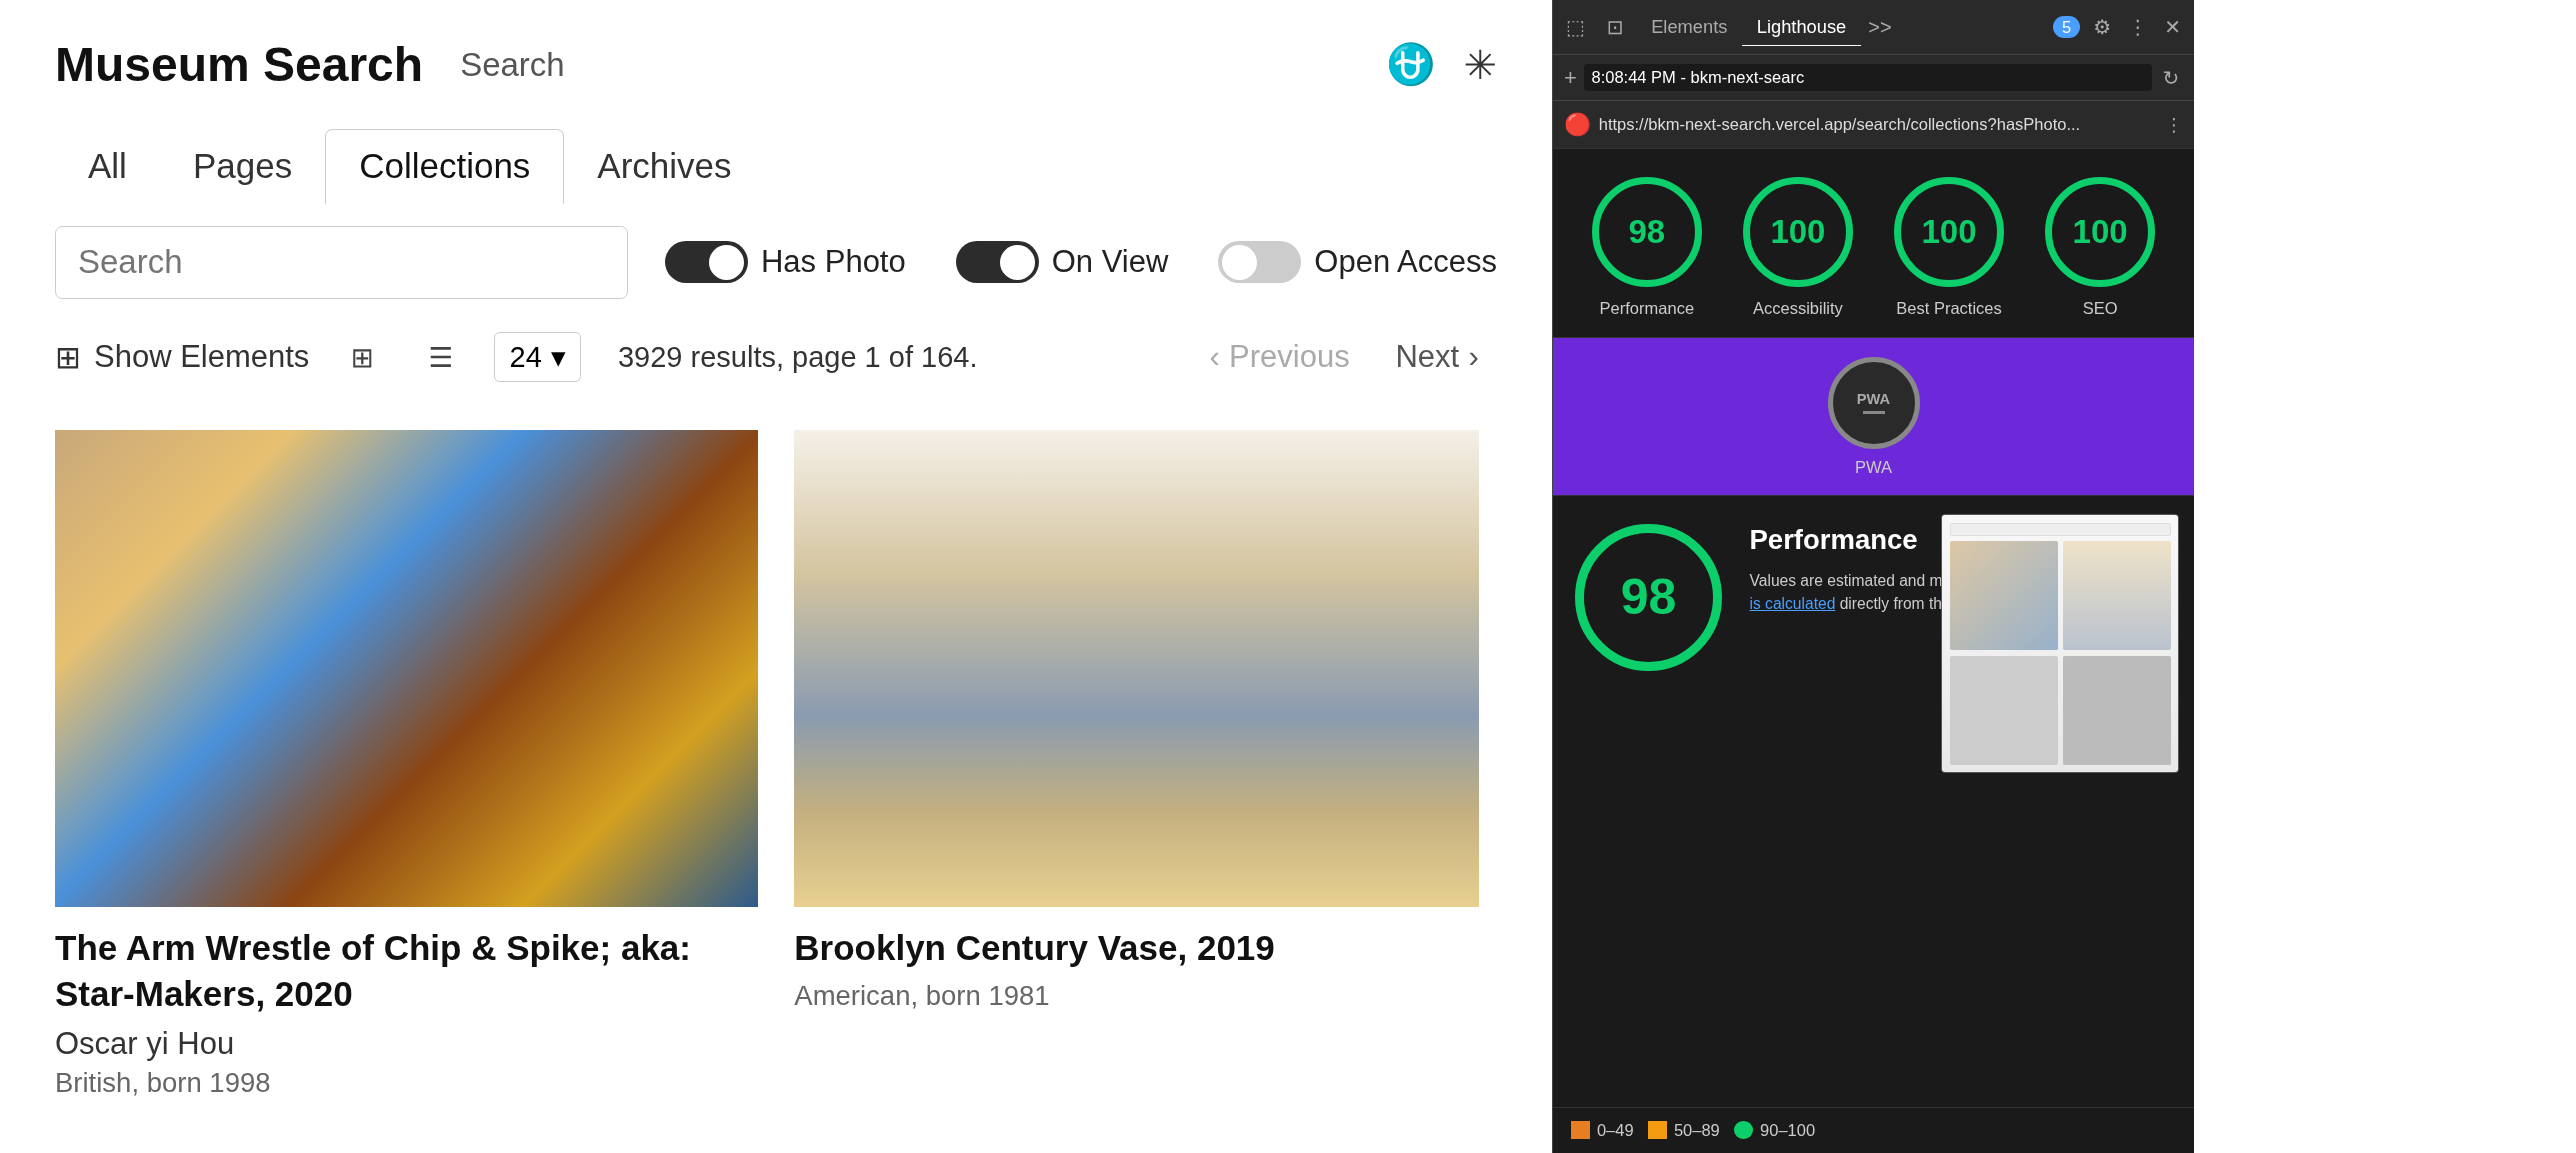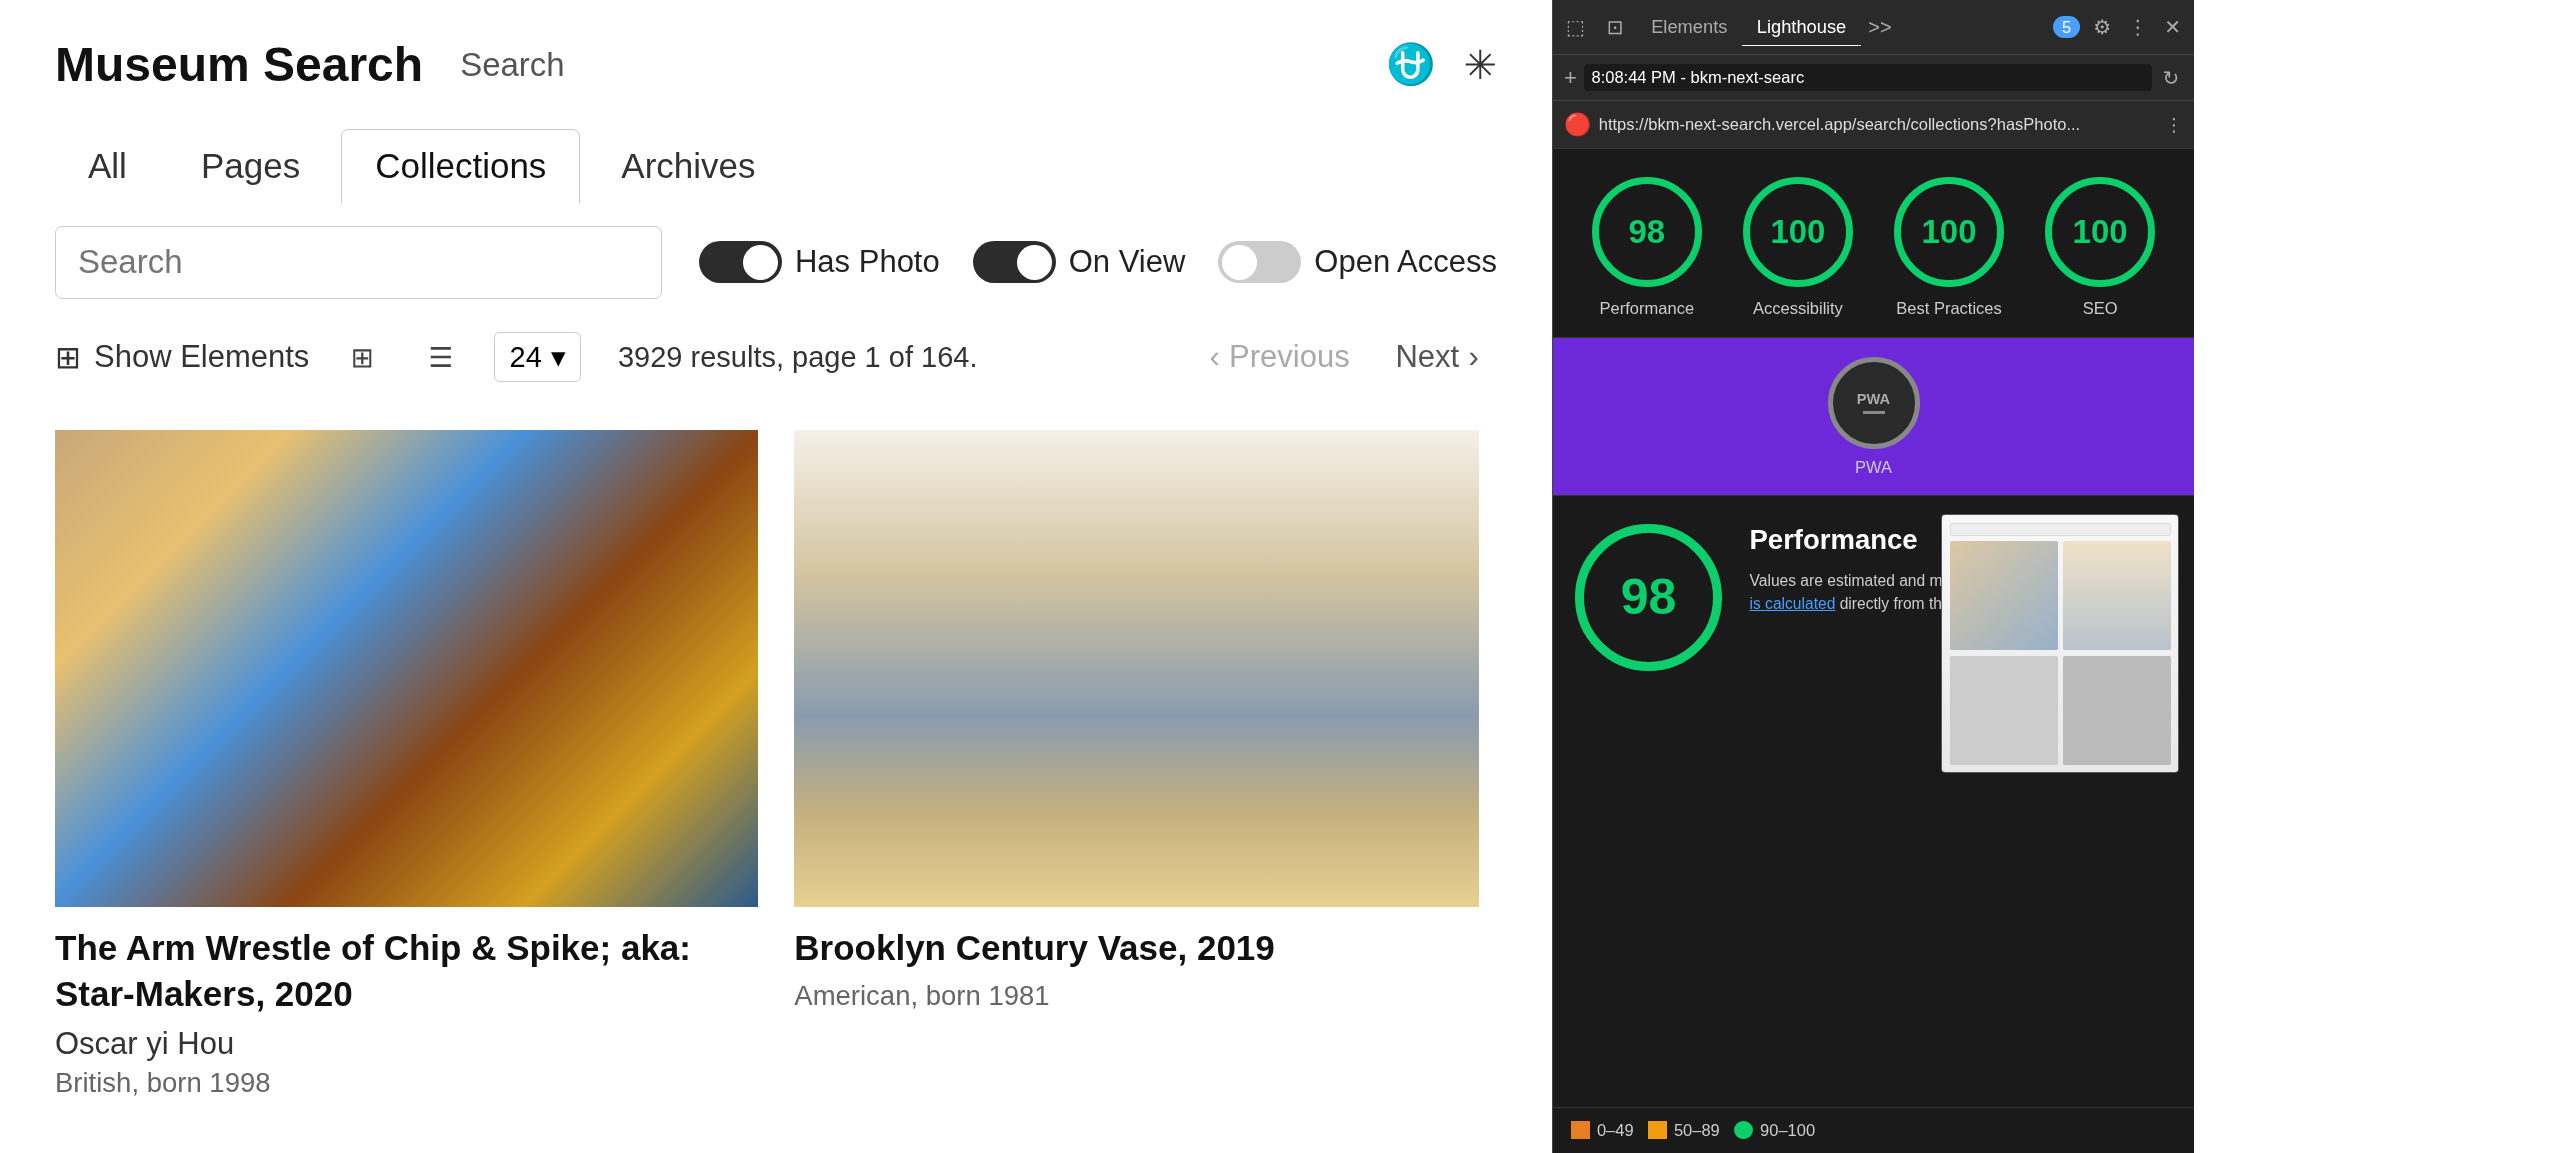--- a/index.html
+++ b/index.html
@@ -41,21 +41,21 @@
       font-size: 40px;
       color: #333;
       cursor: pointer;
     }
 
     
     .tabs {
       display: flex;
       align-items: center;
       padding: 9.2px 55px 0 55px;
-      gap: 8px;
+      gap: 0;
       border-bottom: none;
     }
     .tab {
       font-size: 35px;
       padding: 16.5px 33px;
       cursor: pointer;
       color: #333;
       border: none;
       background: none;
       border-radius: 7.3px 7.3px 0 0;
@@ -82,21 +82,21 @@
       border: 1.4px solid #ccc;
       border-radius: 7.3px;
       font-size: 33px;
       padding: 0 22px;
       color: #999;
       outline: none;
     }
     .toggles-row {
       display: flex;
       align-items: flex-start;
-      gap: 33px;
+      gap: 50px;
     }
     .toggle-group {
       display: flex;
       align-items: center;
       gap: 13px;
     }
     .toggle-switch {
       width: 83px;
       height: 42px;
       border-radius: 21px;

